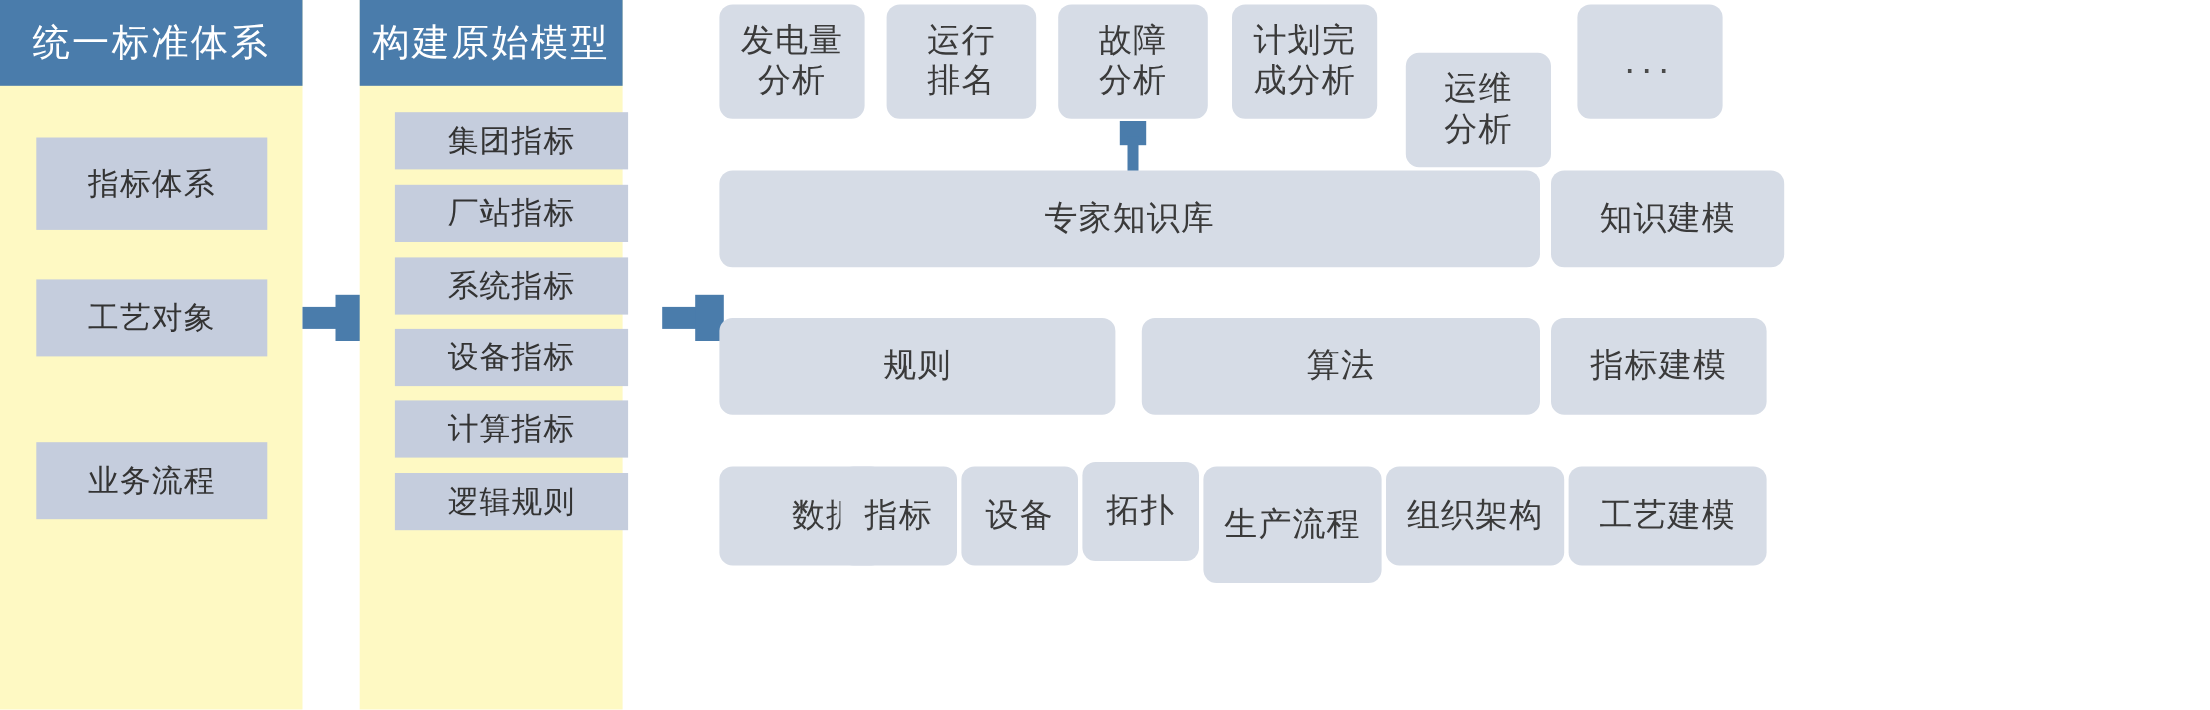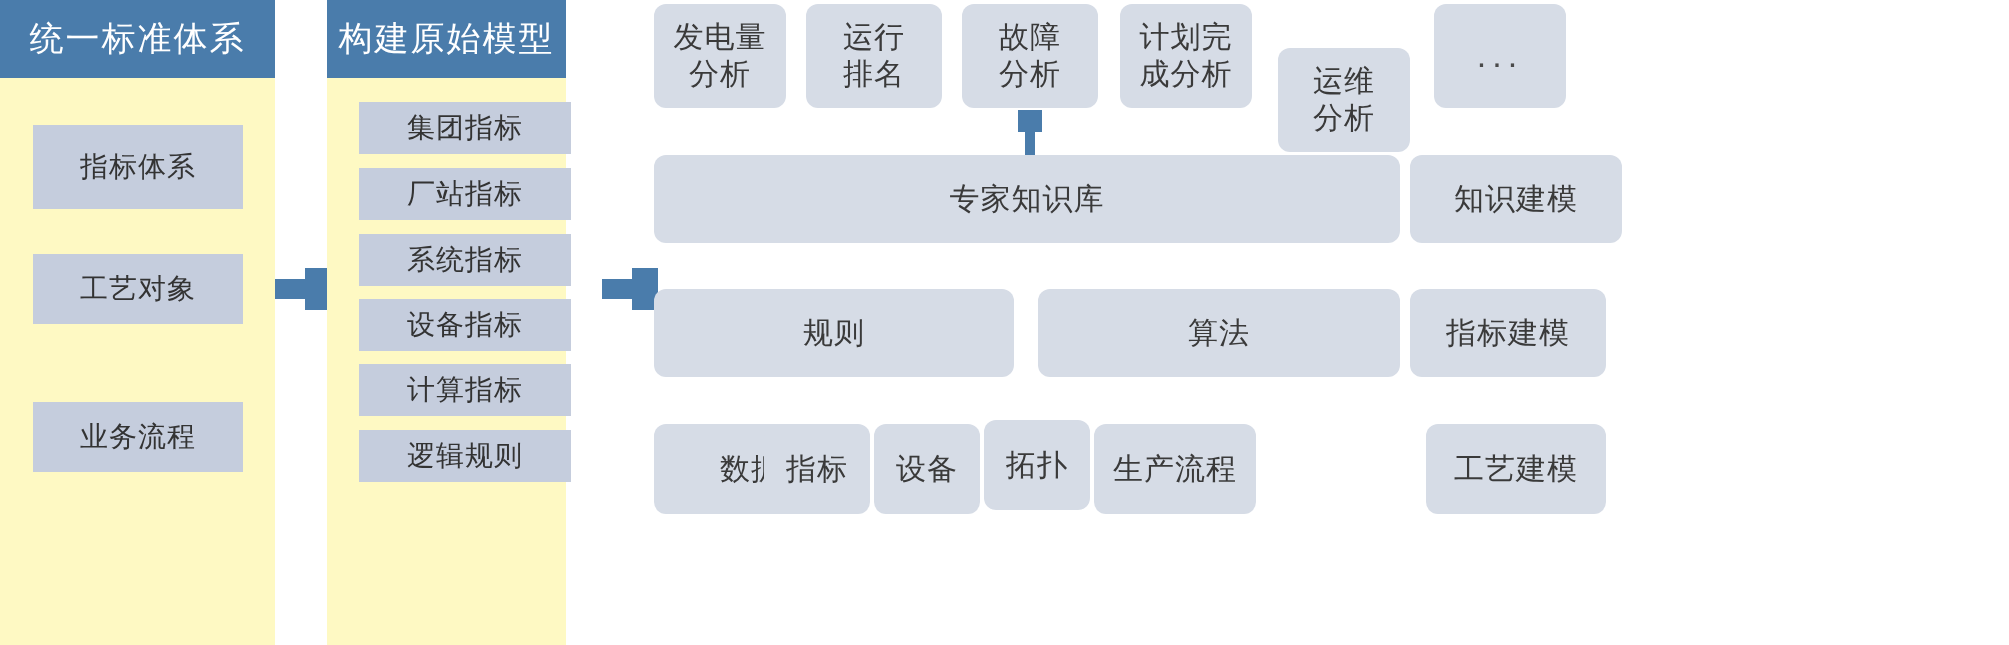--- a/index.html
+++ b/index.html
@@ -104,16 +104,17 @@
   <div class="tile" style="left:1410px;top:155px;width:212px;height:88px;">知识建模</div>
 
   <div class="tile" style="left:654px;top:289px;width:360px;height:88px;">规则</div>
   <div class="tile" style="left:1038px;top:289px;width:362px;height:88px;">算法</div>
   <div class="tile" style="left:1410px;top:289px;width:196px;height:88px;">指标建模</div>
 
   <div class="tile" style="left:654px;top:424px;width:106px;height:90px;padding-left:44px;">数据</div>
   <div class="tile" style="left:764px;top:424px;width:106px;height:90px;">指标</div>
   <div class="tile" style="left:874px;top:424px;width:106px;height:90px;">设备</div>
   <div class="tile" style="left:984px;top:420px;width:106px;height:90px;">拓扑</div>
-  <div class="tile" style="left:1094px;top:424px;width:162px;height:90px;">生产流程</div>
+  <div class="tile" style="left:1094px;top:424px;width:162px;height:106px;">生产流程</div>
+  <div class="tile" style="left:1260px;top:424px;width:162px;height:90px;">组织架构</div>
   <div class="tile" style="left:1426px;top:424px;width:180px;height:90px;">工艺建模</div>
 
 </div>
 
 </body></html>

